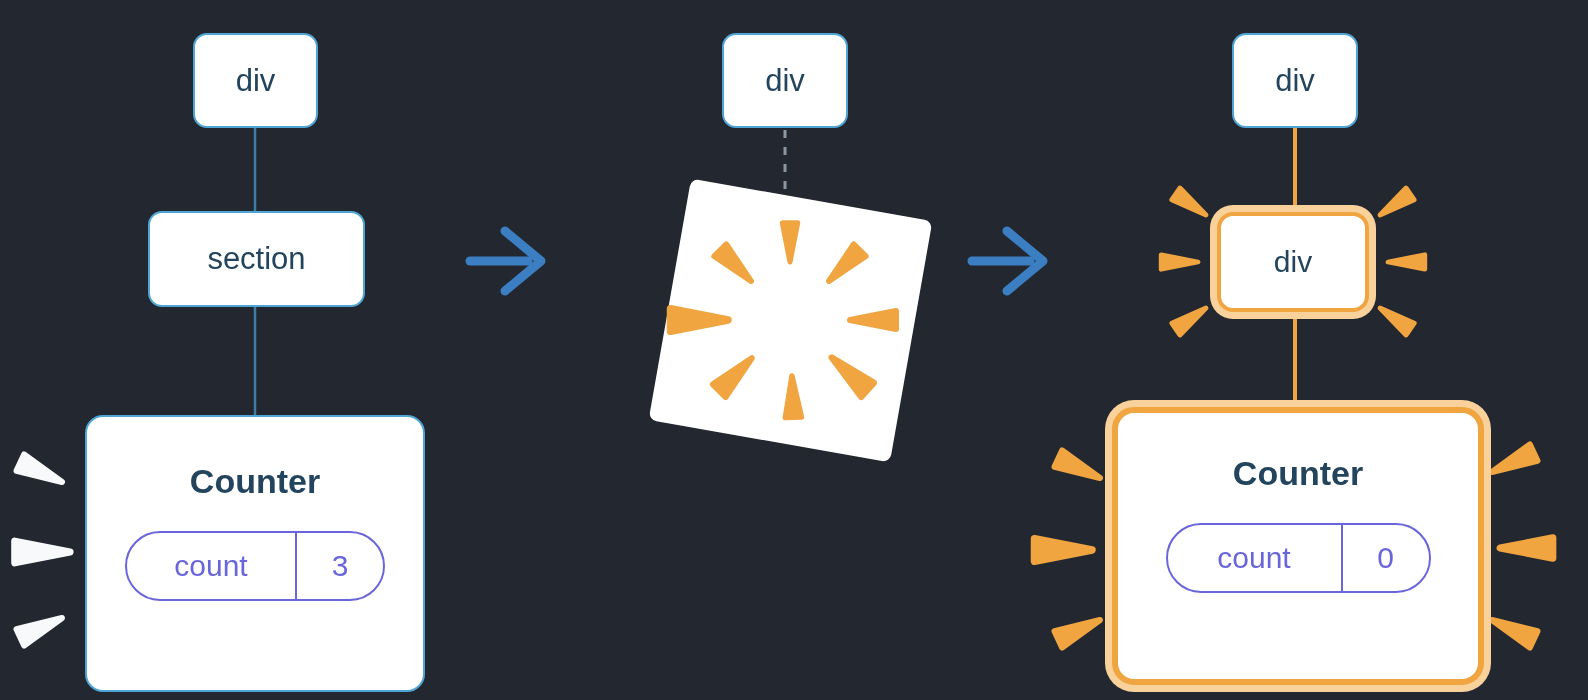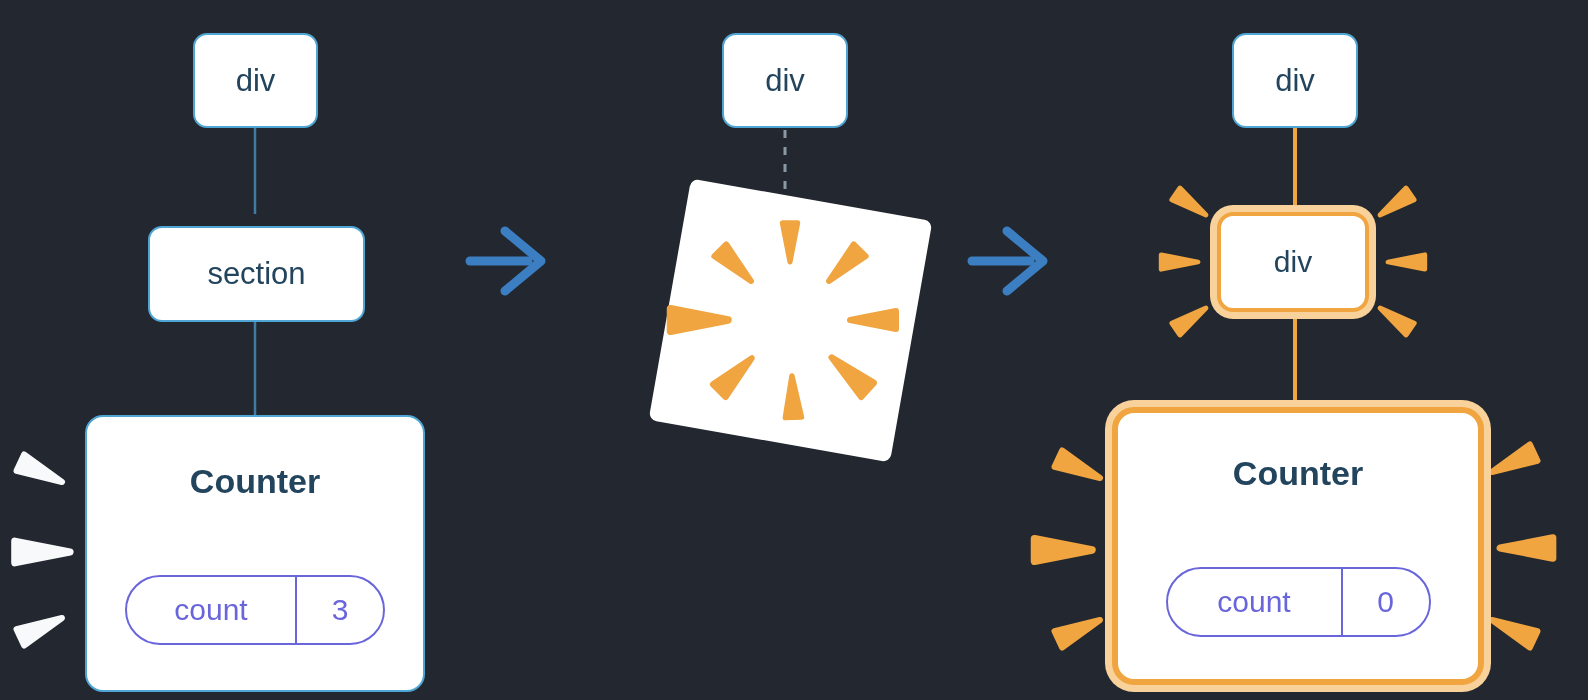--- a/index.html
+++ b/index.html
@@ -63,21 +63,20 @@
   .counter-card {
     position: absolute;
     z-index: 1;
     background: var(--card-bg);
     border: 2px solid var(--card-border);
     border-radius: 18px;
     display: flex;
     flex-direction: column;
     align-items: center;
     padding-top: 44px;
-    gap: 44px;
   }
   .counter-card.highlight {
     border: 6px solid var(--orange);
     box-shadow: 0 0 0 7px var(--orange-light);
     border-radius: 22px;
     padding-top: 40px;
   }
   .counter-title {
     font-size: 34px;
     font-weight: 600;
@@ -186,21 +185,21 @@
       <use href="#wedge" class="spark spark-orange" transform="translate(1492,472) rotate(-25)"></use>
       <use href="#wedge" class="spark spark-orange" transform="translate(1500,548) rotate(0) scale(1.15)"></use>
       <use href="#wedge" class="spark spark-orange" transform="translate(1492,620) rotate(25)"></use>
     </g>
   </svg>
 
   <div>
     <div class="node" style="left:193px; top:33px; width:125px; height:95px;">
       <span>div</span>
     </div>
-    <div class="node" style="left:148px; top:226px; width:217px; height:96px;">
+    <div class="node" style="left:148px; top:211px; width:217px; height:96px;">
       <span>section</span>
     </div>
     <div class="counter-card" style="left:85px; top:415px; width:340px; height:277px;">
       <div class="counter-title">Counter</div>
       <div class="state-pill" style="width:260px;">
         <div class="pill-key">count</div>
         <div class="pill-value">3</div>
       </div>
     </div>
   </div>

